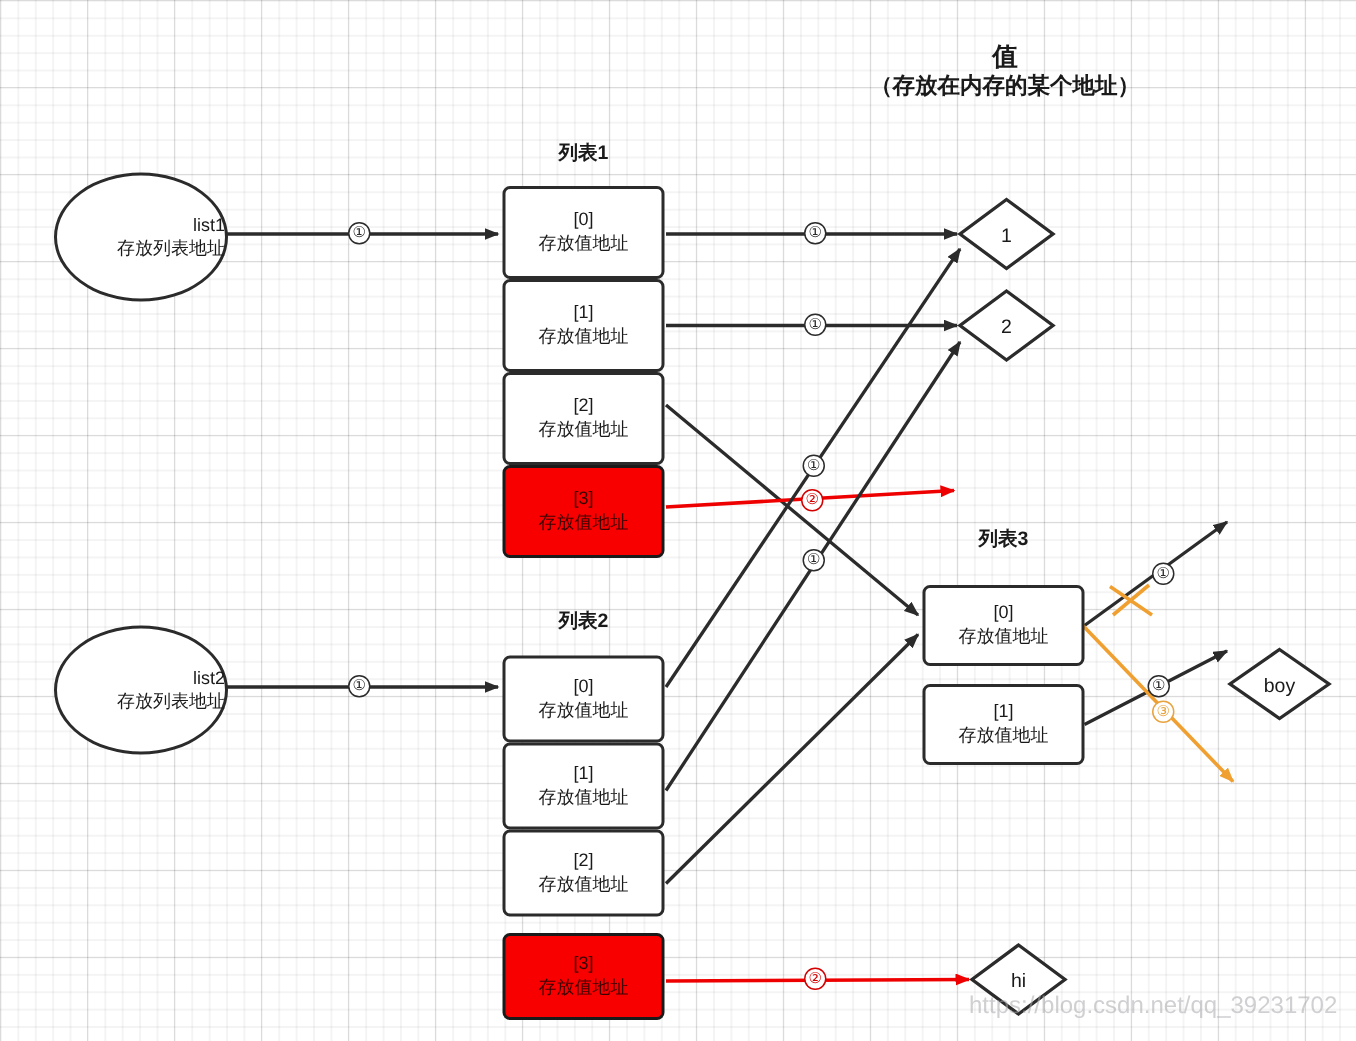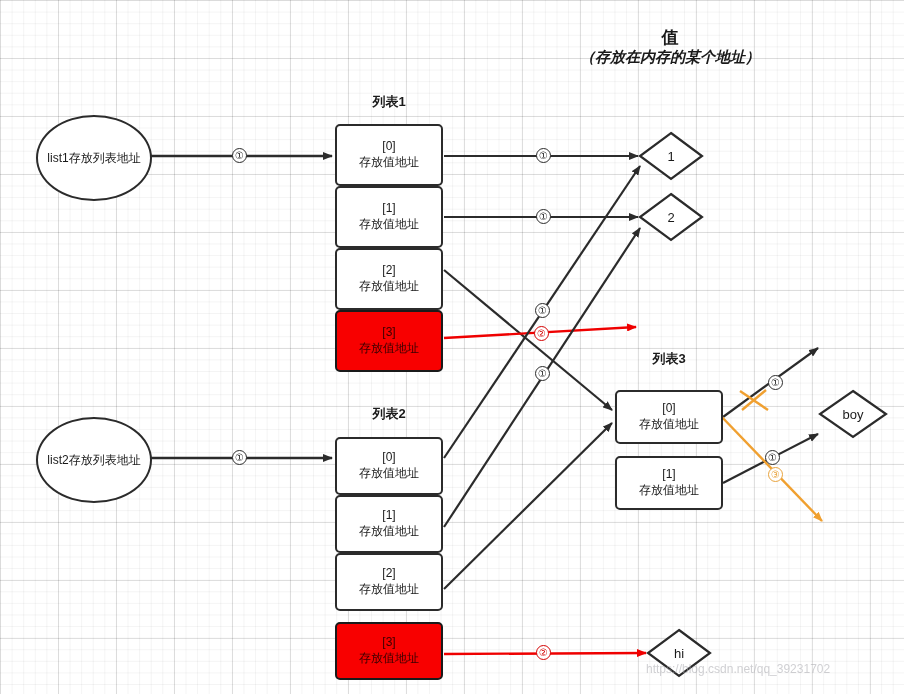--- a/index.html
+++ b/index.html
@@ -30,37 +30,37 @@
     overflow: visible;
   }
   .hdr {
     position: absolute;
     font-weight: bold;
     color: #1a1a1a;
     text-align: center;
     white-space: nowrap;
     font-size: 17px;
   }
-  .hdr.sub { font-size: 15px; font-style: italic; }
+  .hdr.sub { font-size: 15px; }
   .sublabel {
     position: absolute;
     font-size: 13px;
     color: #1a1a1a;
     white-space: nowrap;
     text-align: center;
     font-weight: bold;
   }
   .node-ellipse {
     position: absolute;
     border: 2px solid #2b2b2b;
     border-radius: 50%;
     background: #ffffff;
     display: flex;
-    flex-direction: row;
-    align-items: center;
+    flex-direction: column;
+    align-items: flex-end;
     justify-content: center;
     line-height: 1.25;
     font-size: 12px;
     color: #1a1a1a;
   }
   .cellbox {
     position: absolute;
     border: 2px solid #2b2b2b;
     border-radius: 5px;
     background: #ffffff;
@@ -102,21 +102,21 @@
     font-size: 10px;
     line-height: 13px;
     text-align: center;
     box-sizing: border-box;
   }
   .badge.red { border-color: #d40000; color: #d40000; }
   .badge.orange { border-color: #e8a33d; color: #e8a33d; background: #ffffff; }
   .watermark {
     position: absolute;
     color: rgba(170,170,175,0.55);
-    font-size: 12px;
+    font-size: 16px;
     white-space: nowrap;
   }
 </style>
 </head>
 <body>
 
 <div id="canvas">
 
   <div class="hdr" style="left:580px; top:26px; width:180px;">值</div>
   <div class="hdr sub" style="left:570px; top:48px; width:200px;">（存放在内存的某个地址）</div>
@@ -234,21 +234,21 @@
 
   <div class="diamond-wrap" style="left:638px; top:192px; width:66px; height:50px;">
     <svg width="66" height="50" viewBox="0 0 66 50">
       <polygon points="33,2 64,25 33,48 2,25" fill="#ffffff" stroke="#2b2b2b" stroke-width="2.2"></polygon>
     </svg>
     <div class="diamond-label">2</div>
   </div>
 
 
 
-  <div class="diamond-wrap" style="left:818px; top:389px; width:70px; height:50px;">
+  <div class="diamond-wrap" style="left:818px; top:431px; width:70px; height:50px;">
     <svg width="70" height="50" viewBox="0 0 70 50">
       <polygon points="35,2 68,25 35,48 2,25" fill="#ffffff" stroke="#2b2b2b" stroke-width="2.2"></polygon>
     </svg>
     <div class="diamond-label">boy</div>
   </div>
 
 
   <div class="diamond-wrap" style="left:646px; top:628px; width:66px; height:50px;">
     <svg width="66" height="50" viewBox="0 0 66 50">
       <polygon points="33,2 64,25 33,48 2,25" fill="#ffffff" stroke="#2b2b2b" stroke-width="2.2"></polygon>

